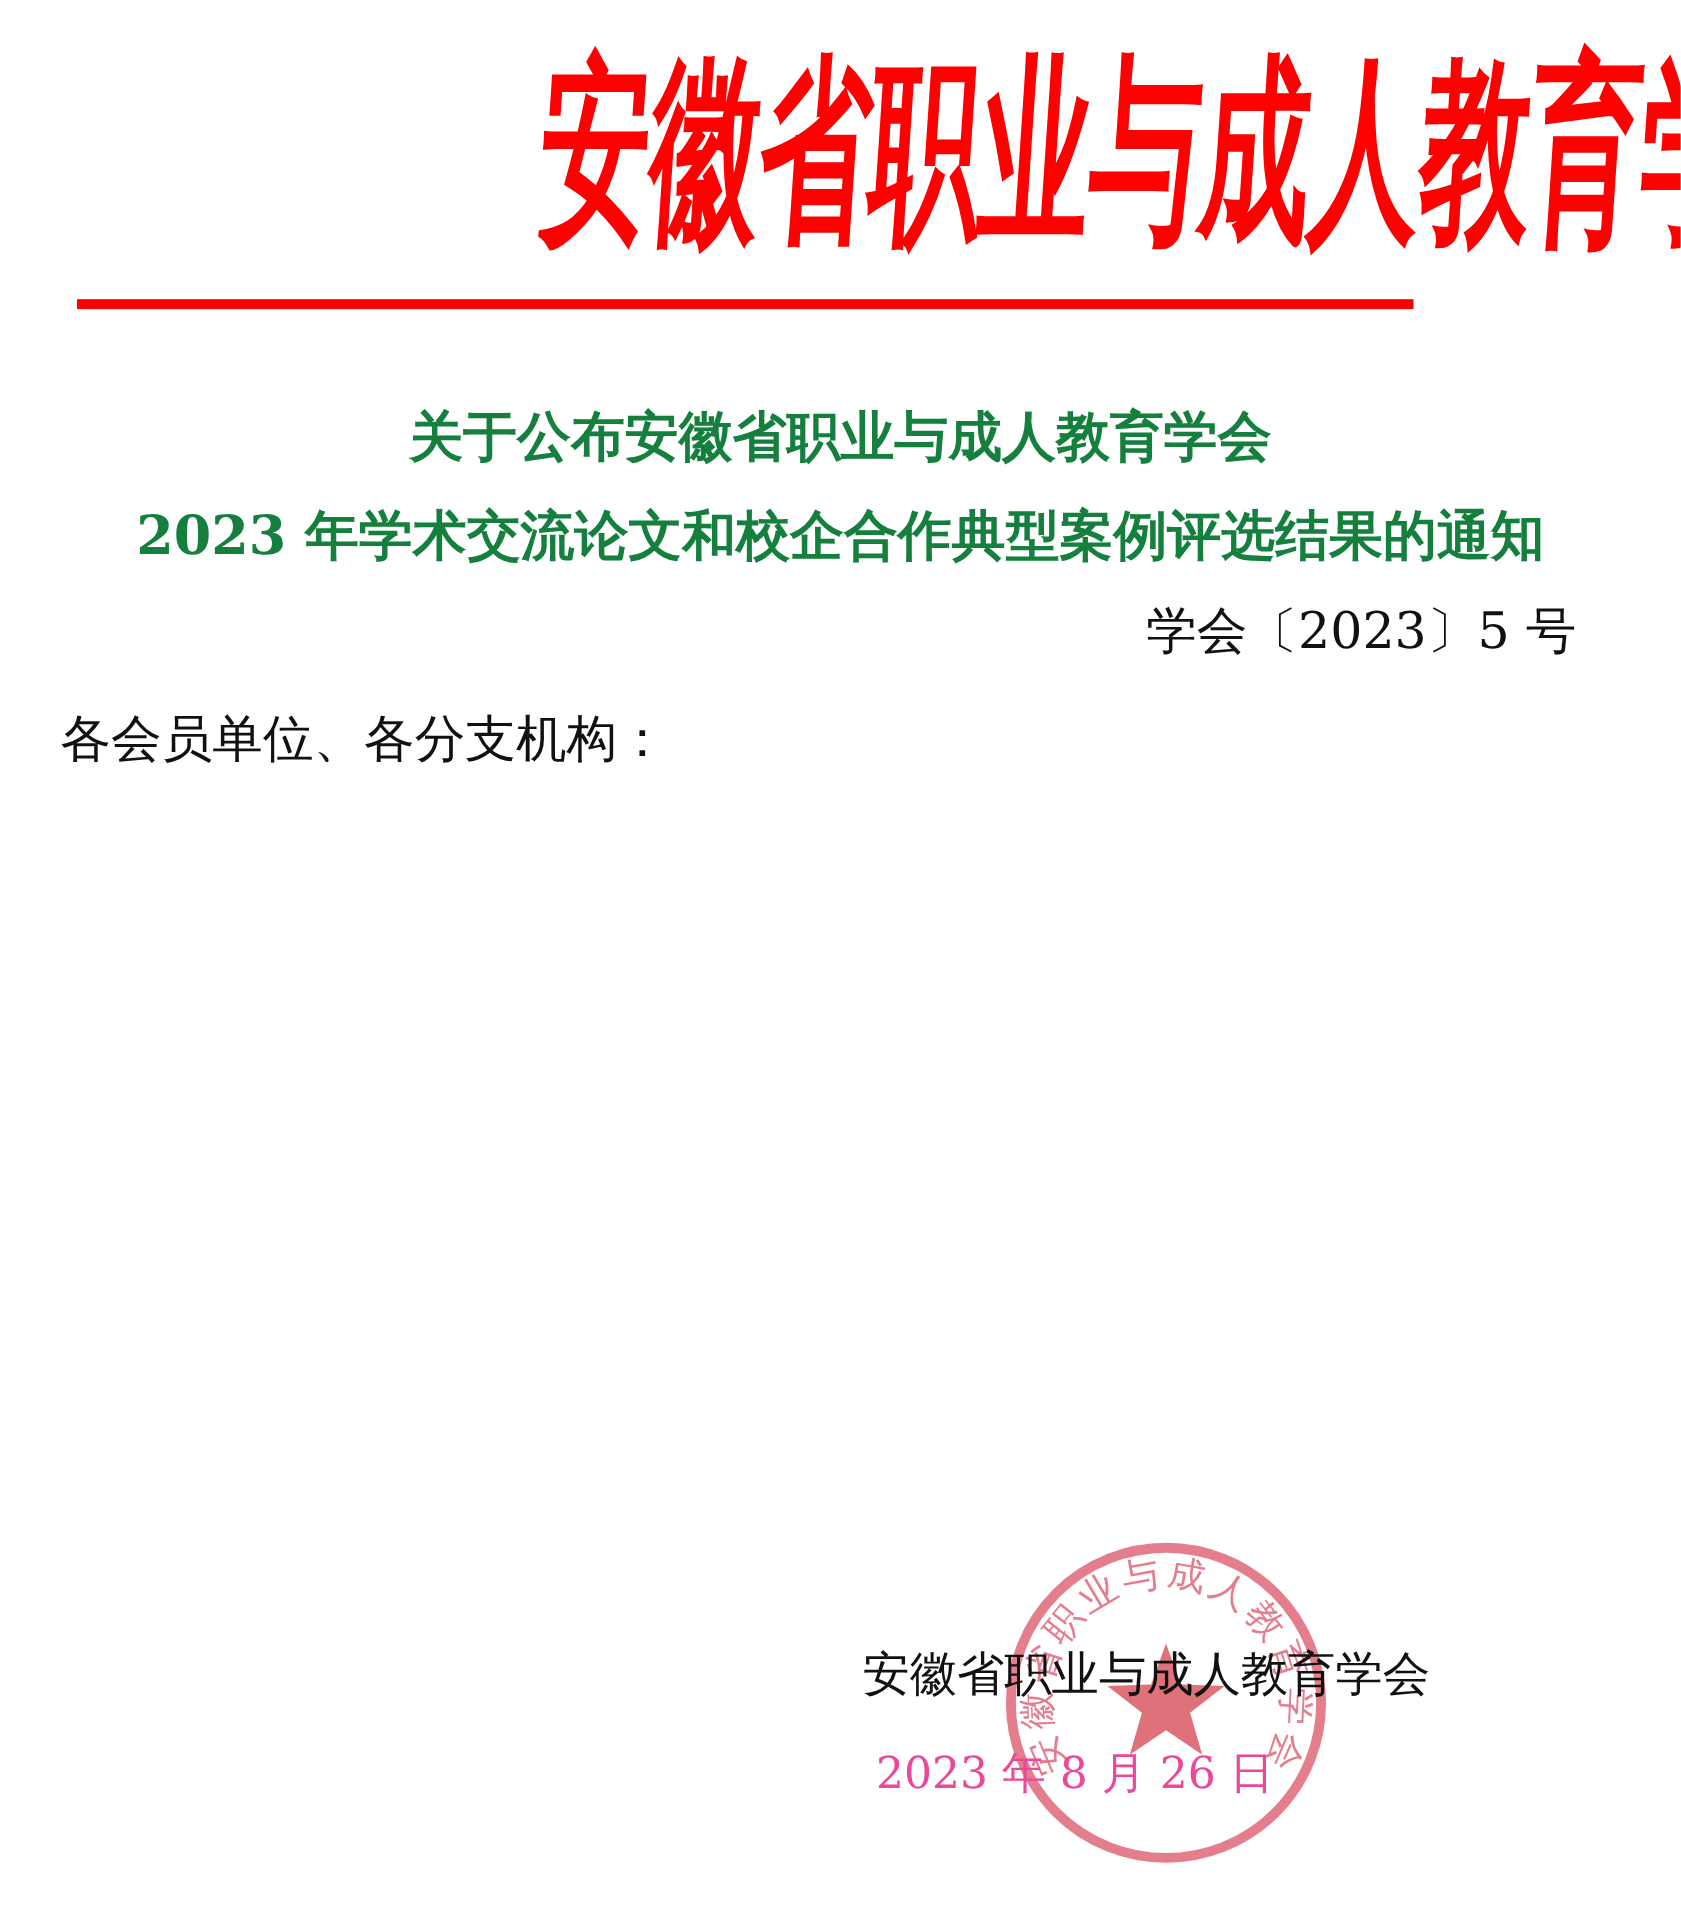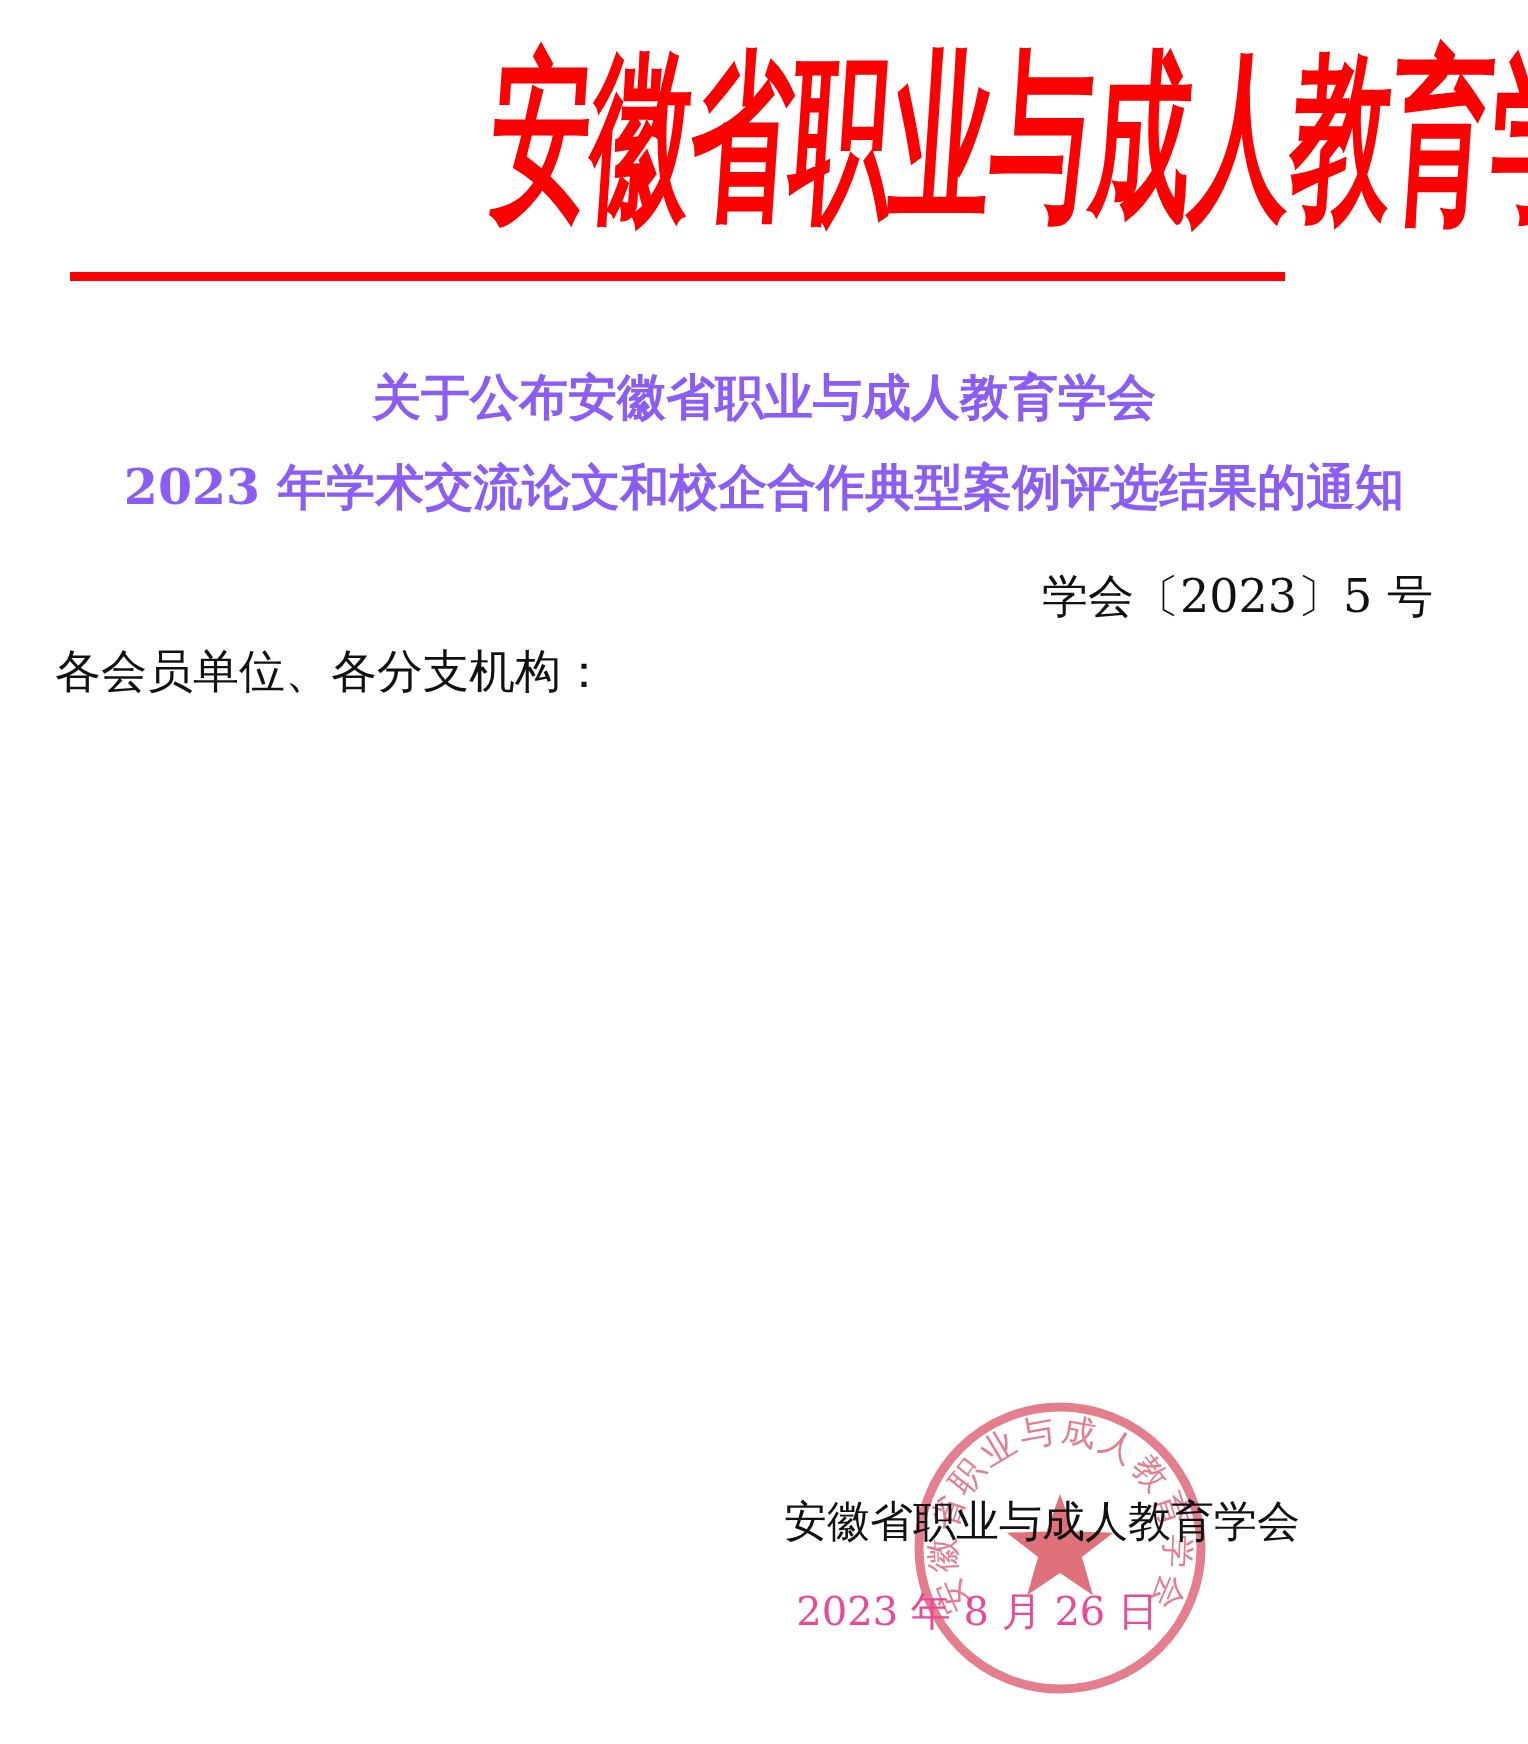--- a/index.html
+++ b/index.html
@@ -35,24 +35,24 @@
     width:1215px;height:9px;
     background:#fe0000;
   }
   
   .doc-title{
     position:absolute;top:352px;left:0;right:0;
     text-align:center;
     font-weight:bold;
     font-size:49px;
     line-height:90px;
-    color:#8b5cf6;
+    color:#15803d;
   }
   .doc-number{
-    position:absolute;top:566px;right:95px;
+    position:absolute;top:543px;right:95px;
     font-size:46px;
     color:#111111;
     white-space:nowrap;
     text-align:right;
   }
   
   .doc-body{
     position:absolute;
     left:55px;top:627px;
     width:1420px;

